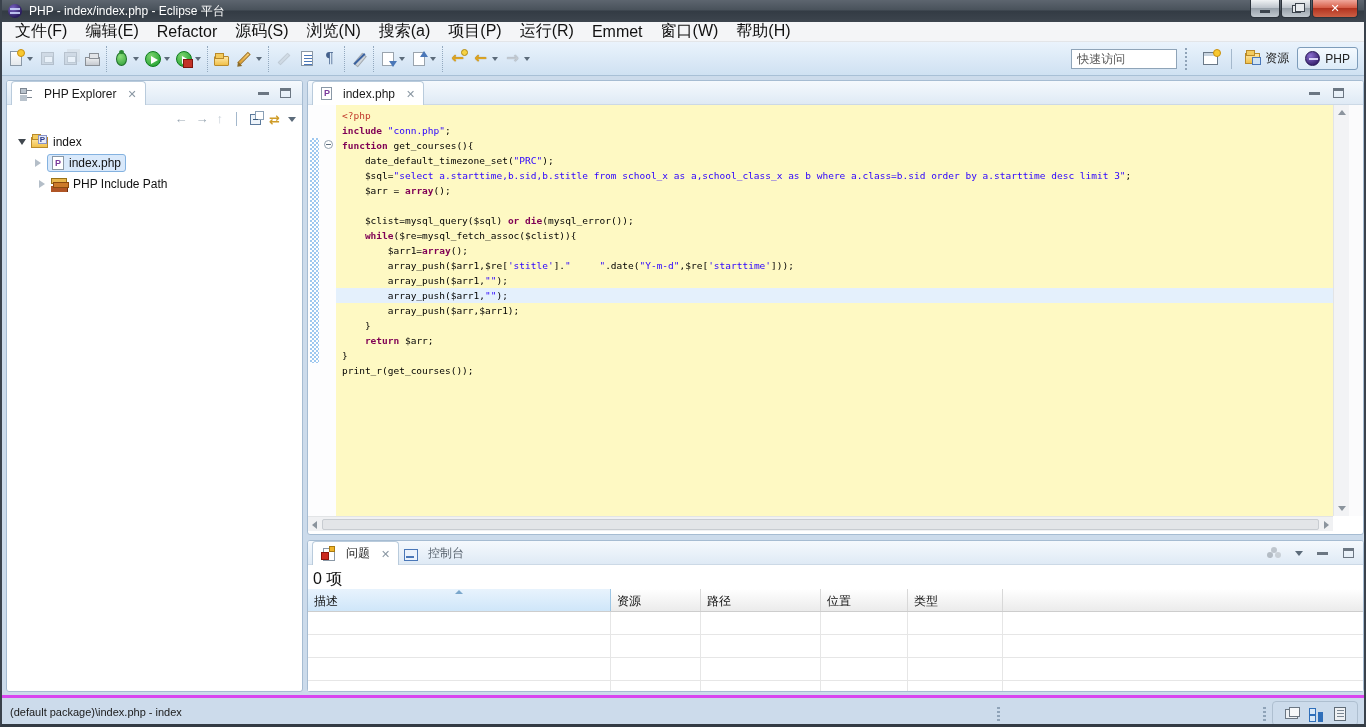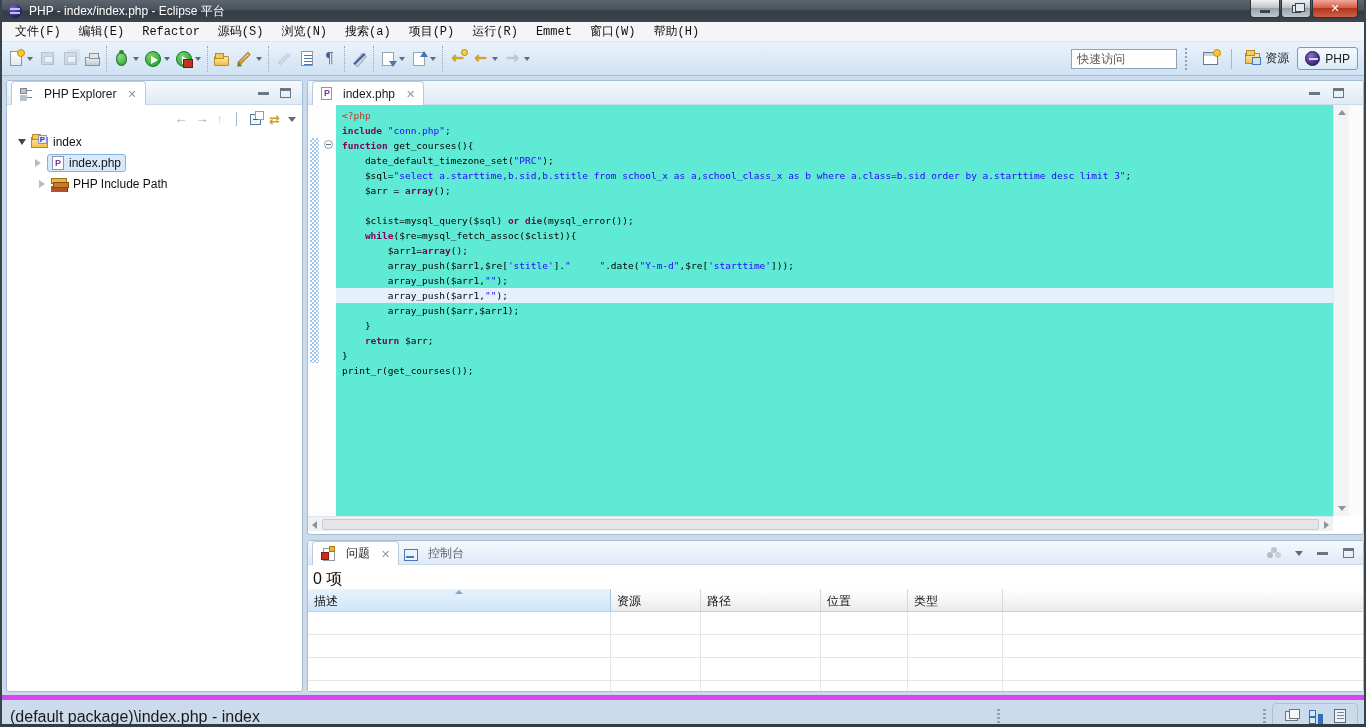--- a/index.html
+++ b/index.html
@@ -22,21 +22,21 @@
   .wb-close { width:46px; background:linear-gradient(#f0a79b,#d4563f 50%,#b33420 50%,#cc6045);
     color:#fff; font-weight:bold; font-size:11px; }
   .g-min { width:10px; height:3px; background:#3c444d; margin-top:6px; }
   .g-restore { width:9px; height:8px; border:1px solid #3c444d; background:#e8ebee; position:relative; }
   .g-restore::after { content:""; position:absolute; left:2px; top:-3px; width:8px; height:7px;
     border:1px solid #3c444d; background:#e8ebee; }
 
   
   .menubar { position:absolute; left:0; top:22px; width:1362px; height:20px; background:#f4f5f7;
     display:flex; align-items:center; padding-left:4px; border-bottom:1px solid #e3e5e8; }
-  .menu-item { font-size:12px; color:#111; padding:2px 9px; cursor:default;font-family:Liberation Mono, monospace; }
+  .menu-item { font-size:16px; color:#111; padding:2px 9px; cursor:default; }
 
   
   .toolbar { position:absolute; left:0; top:42px; width:1362px; height:34px;
     background:linear-gradient(#eaf3fc,#cfe1f2); border-bottom:1px solid #a8c0d6;
     display:flex; align-items:center; }
   .tb-left { display:flex; align-items:center; height:100%; }
   .tb-group { display:flex; align-items:center; height:26px; padding:0 3px; border-left:1px dotted #93a9bf; }
   .tb-group:first-child { border-left:none; }
   .tb-btn { background:transparent; border:none; display:flex; align-items:center; height:24px;
     padding:2px 3px; cursor:default; }
@@ -157,21 +157,21 @@
   .t-library { height:12px; margin-top:1px; }
   .t-library::before { content:""; position:absolute; left:0; top:0; width:14px; height:4px;
     background:#e8b64c; border:1px solid #9a7218; }
   .t-library::after { content:""; position:absolute; left:2px; top:4px; width:14px; height:4px;
     background:#cc7a2a; border:1px solid #8a4a10; box-shadow:-2px 4px 0 #b05525, -1px 4px 0 #703010; }
   .sel { display:flex; align-items:center; background:#d9e9fb; border:1px solid #84b2e0; border-radius:3px;
     padding:1px 4px 1px 2px; }
 
   
   #editor { left:305px; top:80px; width:1057px; height:455px; }
-  .ed-content { position:absolute; left:0; top:24px; right:0; bottom:18px; background:#5eead4; overflow:hidden; }
+  .ed-content { position:absolute; left:0; top:24px; right:0; bottom:18px; background:#fef9c3; overflow:hidden; }
   .ruler { position:absolute; left:0; top:0; bottom:0; width:14px; background:#fdfdfe; }
   .diffstrip { position:absolute; left:2px; width:9px; background-color:#cfe4f8;
     background-image:repeating-conic-gradient(#9fc8ef 0% 25%, #ffffff 0% 50%); background-size:4px 4px; }
   .foldcol { position:absolute; left:14px; top:0; bottom:0; width:14px; background:#fdfdfe; }
   .foldm { position:absolute; left:2px; width:9px; height:9px; border:1px solid #93a1af; border-radius:50%; background:#fff; }
   .foldm::after { content:""; position:absolute; left:1px; top:3px; width:5px; height:1px; background:#5a6b7c; }
   .codepane { position:absolute; left:28px; top:3px; right:30px; font-family:"DejaVu Sans Mono",monospace;
     font-size:9.5px; line-height:15px; white-space:pre; tab-size:4; color:#000; }
   .code-line { height:15px; padding-left:6px; }
   .code-line.hl { background:#e4f0fc; }
@@ -205,21 +205,21 @@
   .pcell { flex:none; border-right:1px solid #d8d8d8; font-size:12px; color:#111; padding:4px 0 11px 6px; position:relative; }
   .phead .sorted { background:linear-gradient(#e8f3fd,#cfe6f9); border-right:1px solid #9ec6e4; }
   .sort-tri { position:absolute; top:1px; left:50%; margin-left:-4px; width:0; height:0;
     border-left:4px solid transparent; border-right:4px solid transparent; border-bottom:4px solid #7ba7cc; }
   .prow { display:flex; height:23px; border-bottom:1px solid #e6e6e6; }
   .prow .pcell { border-right:1px solid #e6e6e6; }
   .pfill { flex:1 1 auto; border-right:none !important; }
 
   
   .statusbar { position:absolute; left:0; right:0; top:695px; height:32px; background:#ccdbeb;
-    border-top:5px solid #d946ef; font-size:16px; color:#1a1a1a; }
+    border-top:3px solid #d946ef; font-size:11px; color:#1a1a1a; }
   .status-text { position:absolute; left:8px; top:8px; }
   .grip-dots { position:absolute; width:3px; height:14px;
     background-image:repeating-linear-gradient(#8fa3b8 0 2px, transparent 2px 4px); }
   .trim-box { position:absolute; right:6px; top:3px; width:86px; height:25px; border:1px solid #aebfd0;
     border-radius:4px; display:flex; align-items:center; justify-content:space-evenly; }
   .i-restore-trim { width:13px; height:10px; border:1px solid #6b7682; background:#eef1f4; position:relative; }
   .i-restore-trim::after { content:""; position:absolute; left:3px; top:-3px; width:9px; height:8px; border:1px solid #6b7682; background:#f6f8fa; }
   .i-viewbar { width:13px; height:12px; position:relative; }
   .i-viewbar::before { content:""; position:absolute; left:0; top:0; width:5px; height:5px; border:1px solid #2f6fba; background:#d8e8f8;
     box-shadow:0 7px 0 #d8e8f8, 0 7px 0 0 #d8e8f8; }

